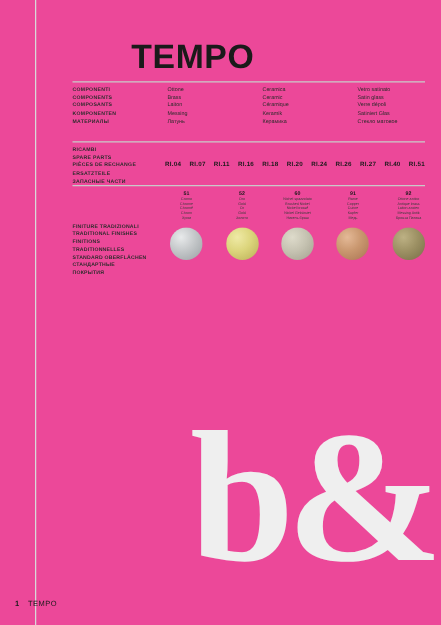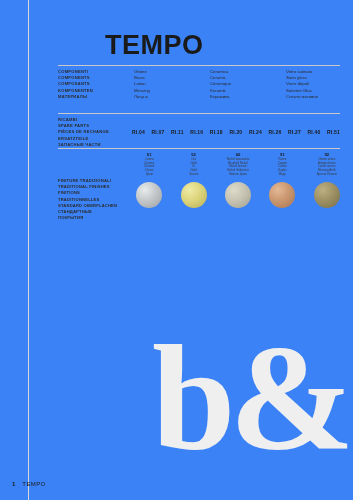--- a/index.html
+++ b/index.html
@@ -11,21 +11,21 @@
     width: 353px;
     height: 500px;
     position: relative;
     font-family: "Liberation Sans", sans-serif;
     overflow: hidden;
   }
   .page {
     position: absolute;
     left: 0; top: 0;
     width: 353px; height: 500px;
-    background: #3b82f6;
+    background: #ec4899;
   }
   
   .left-rule {
     position: absolute;
     left: 28px;
     top: 0;
     width: 1px;
     height: 500px;
     background: #d8d8d8;
   }

